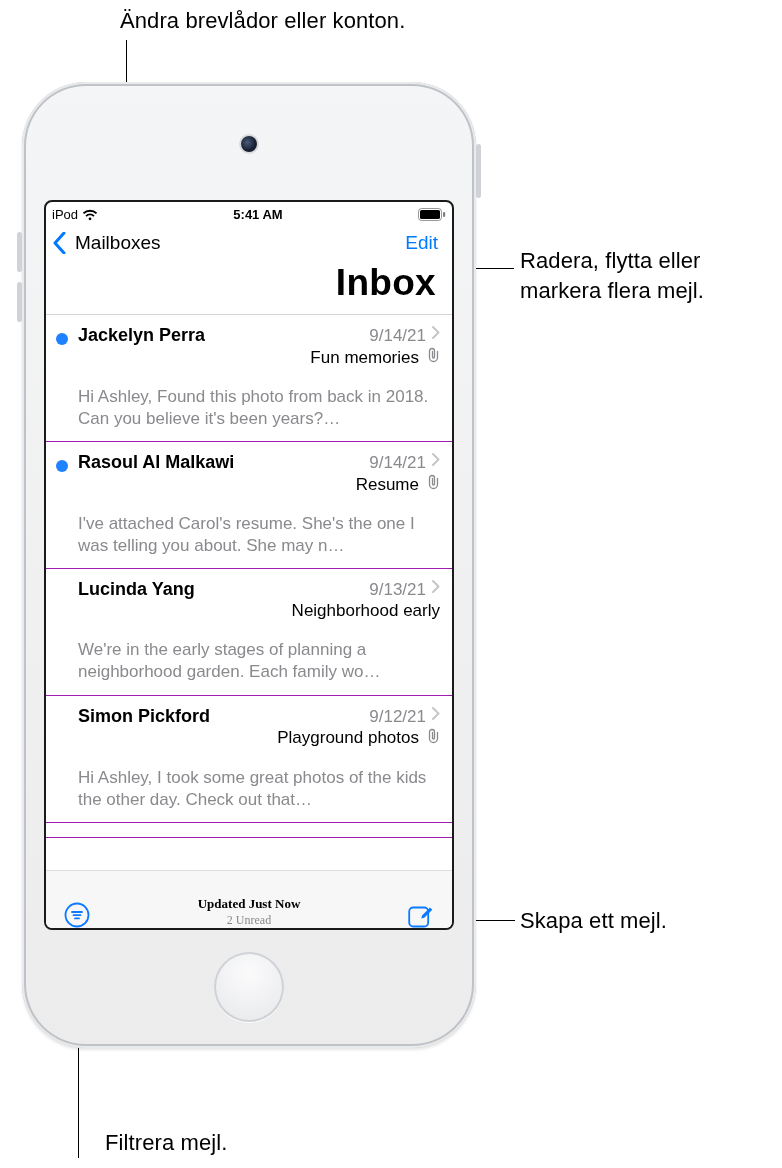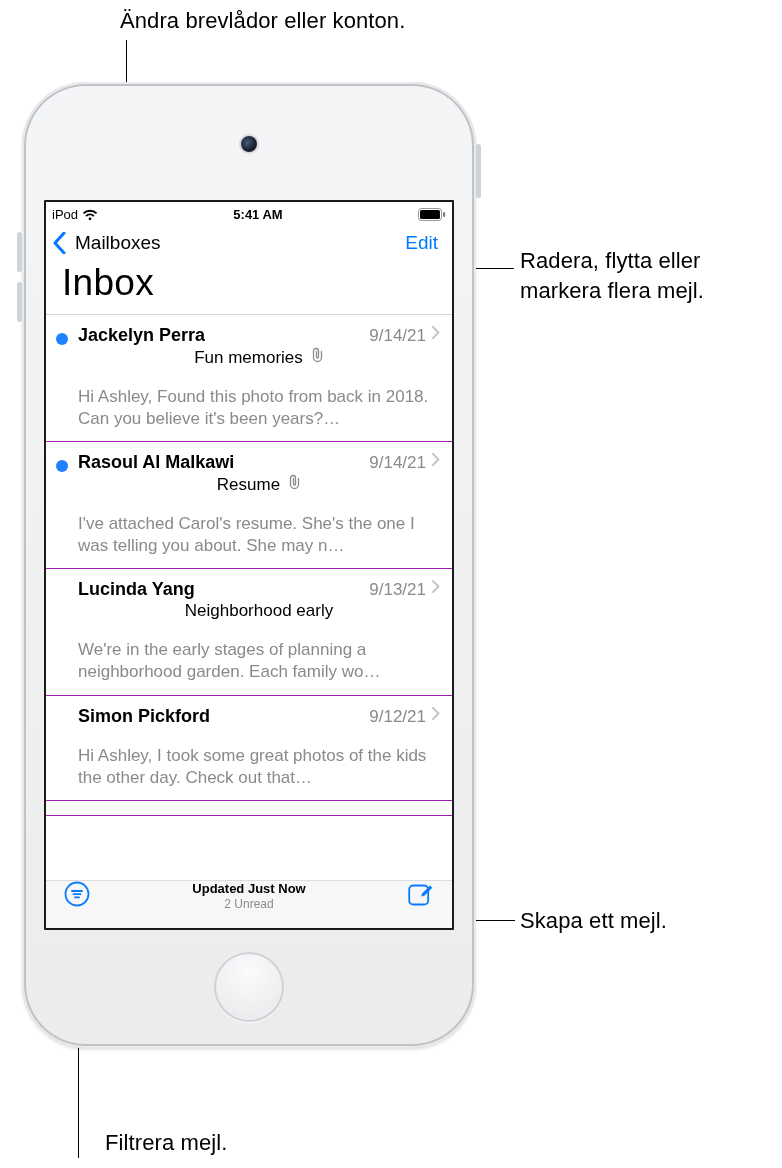--- a/index.html
+++ b/index.html
@@ -69,21 +69,21 @@
     width:70px; height:70px; border-radius:50%;
     background: radial-gradient(circle at 50% 30%, #fbfbfc, #e6e7ea);
     box-shadow: inset 0 0 0 2px #cfd2d6, 0 1px 0 #fff;
   }
 
   .screen{
     position:absolute;
     left:22px; right:22px; top:118px; bottom:118px;
     background:#fff;
     border: 2px solid #1a1a1a;
-    border-radius:1px;
+    border-radius:8px;
     overflow:hidden;
     display:flex;
     flex-direction:column;
   }
 
   
   .statusbar{
     height:22px;
     display:flex;
     align-items:center;
@@ -110,23 +110,24 @@
   }
   .navbar .back{
     display:flex; align-items:center; gap:8px;
     color:#000000;
   }
   .navbar .back svg{ display:block;}
   .navbar .edit{ color:#007aff; font-size:19px;}
 
   .title{
     font-size:37px;
-    font-weight:400;
+    font-weight:700;
     padding: 2px 16px 10px 16px;
     letter-spacing:0.3px;
+    text-align:right;
   }
 
   
   .list{
     border-top:1px solid #d6d6d8;
     flex:1;
     overflow:hidden;
   }
   .row{
     position:relative;
@@ -148,42 +149,43 @@
     white-space:nowrap; overflow:hidden; text-overflow:ellipsis;
   }
   .row .meta{
     display:flex; gap:6px;
     color:#8a8a8e; font-size:17px;
     flex-shrink:0;
   }
   .row .meta svg{ display:block;}
   .row .subject{
     font-size:17px; color:#000; margin-top:1px;
-    display:flex; justify-content:center; align-items:center; gap:8px;
+    display:flex; justify-content:flex-end; align-items:center; gap:8px;
   }
   .row .attach{ color:#8a8a8e; flex-shrink:0;}
   .row .preview{
     font-size:17px; color:#8a8a8e; line-height:1.3;
     margin-top:18px;
     display:-webkit-box;
     -webkit-line-clamp:2;
     -webkit-box-orient:vertical;
     overflow:hidden;
   }
 
   
   .toolbar{
-    height:48px;
+    height:58px;
     border-top:1px solid rgba(0,0,0,.1);
     background: rgba(247,247,248,.94);
     display:flex;
-    align-items:flex-start;
+    align-items:flex-end;
     justify-content:space-between;
     padding: 0 18px;
     position:relative;
+    font-family:Liberation Serif, serif;
   }
   .toolbar .center{
     position:absolute; left:0; right:0;
     display:flex; flex-direction:column; align-items:center;
     pointer-events:none;
   }
   .toolbar .updated{ font-size:13px; font-weight:600; color:#000;}
   .toolbar .unread{ font-size:12px; color:#8a8a8e; margin-top:1px;}
   .toolbar .filter, .toolbar .compose{
     color:#0a7aff;
@@ -320,20 +322,28 @@
       <div class="row">
         <div class="line1">
           <span class="sender">Simon Pickford</span>
           <span class="meta">
             <span>9/12/21</span>
             <span>
               <svg width="8" height="13" viewBox="0 0 8 13">
                   <path d="M1 1l5.5 5.5L1 12" fill="none" stroke="#c6c6c9" stroke-width="2" stroke-linecap="round" stroke-linejoin="round"></path>
                 </svg>
             </span>
+          </span>
+        </div>
+        <div class="subject">
+          <span>Playground photos</span>
+          <span class="attach">
+            <svg width="13" height="16" viewBox="0 0 13 16">
+                <path d="M10.5 4.5v6a4 4 0 11-8 0V4a2.5 2.5 0 015 0v6a1 1 0 11-2 0V4.5" fill="none" stroke="#8a8a8e" stroke-width="1.3" stroke-linecap="round"></path>
+              </svg>
           </span>
         </div>
         <div class="preview">Hi Ashley, I took some great photos of the kids the other day. Check out that…</div>
       </div>
 
       <div class="row" style="padding-bottom:0;">
         <div class="line1" style="height:4px; overflow:hidden;"></div>
       </div>
 
     </div>

